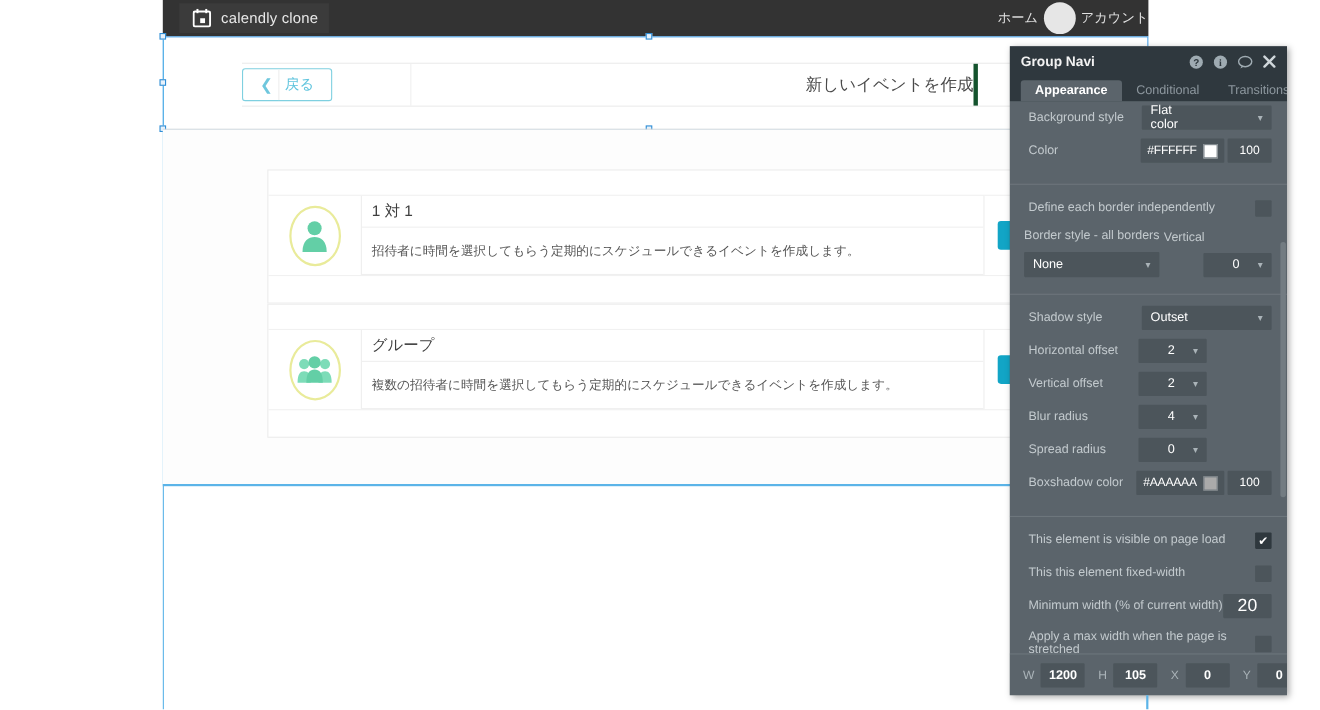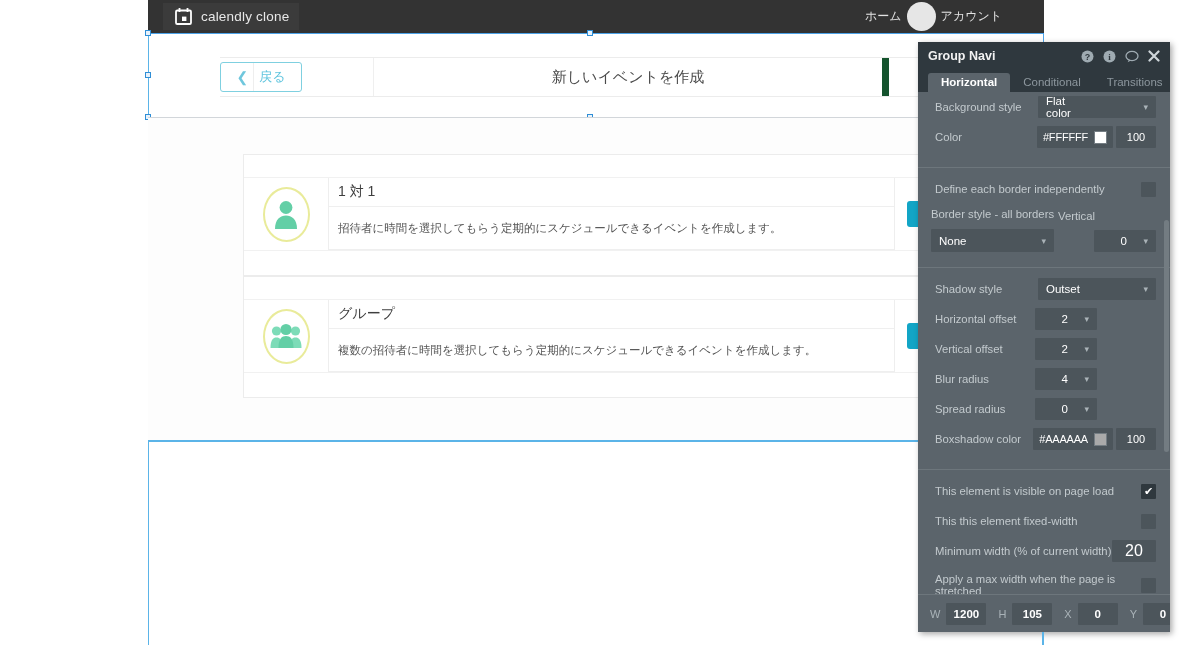--- a/index.html
+++ b/index.html
@@ -27,21 +27,20 @@
     padding: 4px 10px 4px 12px;
     background: #3b3b3b;
     height: 27px;
     margin-left: 15px;
   }
   .cal-icon { width: 17px; height: 17px; position: relative; flex: none; }
   .cal-icon svg { display: block; }
   .brand-text { color: #e8e8e8; font-size: 13.5px; letter-spacing: .2px; }
   .appnav-right {
     margin-left: auto; display: flex; align-items: center; gap: 5px;
-    padding-right: 42px;
   }
   .nav-link { color: #e3e3e3; font-size: 12px; }
   .avatar {
     width: 29px; height: 29px; border-radius: 50%; background: #e6e6e6;
   }
 
   
   .sel-outline {
     position: absolute; left: 0px; top: 33px; width: 896px; height: 86px;
     border: 1px solid #4da3e8; border-top: 1px solid #4da3e8;
@@ -73,22 +72,22 @@
   .back-btn {
     margin-left: 0px; width: 82px; height: 30px;
     border: 1px solid #7fd0e0; border-radius: 3px;
     display: flex; align-items: center; justify-content: center; gap: 2px;
     background: #ffffff;
   }
   .back-chev { color: #6fc7dd; font-size: 14px; line-height: 1; }
   .back-sep { width: 1px; height: 28px; background: #eee; margin: 0 3px; }
   .back-label { color: #61c5de; font-size: 13px; }
   .head-title-cell {
-    flex: 1; display: flex; align-items: center; justify-content: center;
-    border-right: 7px solid #14532d;
+    flex: 1; display: flex; align-items: center; justify-content: flex-end;
+    border-right: 4px solid #14532d;
   }
   .head-title { font-size: 15px; color: #4a4a4a; }
   .head-right-cell { width: 155px; }
 
   .grey-line {
     position: absolute; left: 0; top: 117px; width: 896px; height: 1px;
     background: #d2d6da;
   }
 
   
@@ -372,21 +371,21 @@
         </span>
         <span class="pi">
           <svg width="12" height="12" viewBox="0 0 12 12">
               <path d="M1.5 1.5 L10.5 10.5 M10.5 1.5 L1.5 10.5" stroke="#cfd6da" stroke-width="2.2" stroke-linecap="round"></path>
             </svg>
         </span>
       </span>
     </div>
 
     <div class="tabs">
-      <div class="tab active">Horizontal</div>
+      <div class="tab active">Appearance</div>
       <div class="tab">Conditional</div>
       <div class="tab">Transitions</div>
     </div>
 
     <div class="panel-scroll">
 
       <div class="row">
         <span class="lbl">Background style</span>
         <span class="ctrl">
           <span class="select" style="width:118px;gap:40px;">

